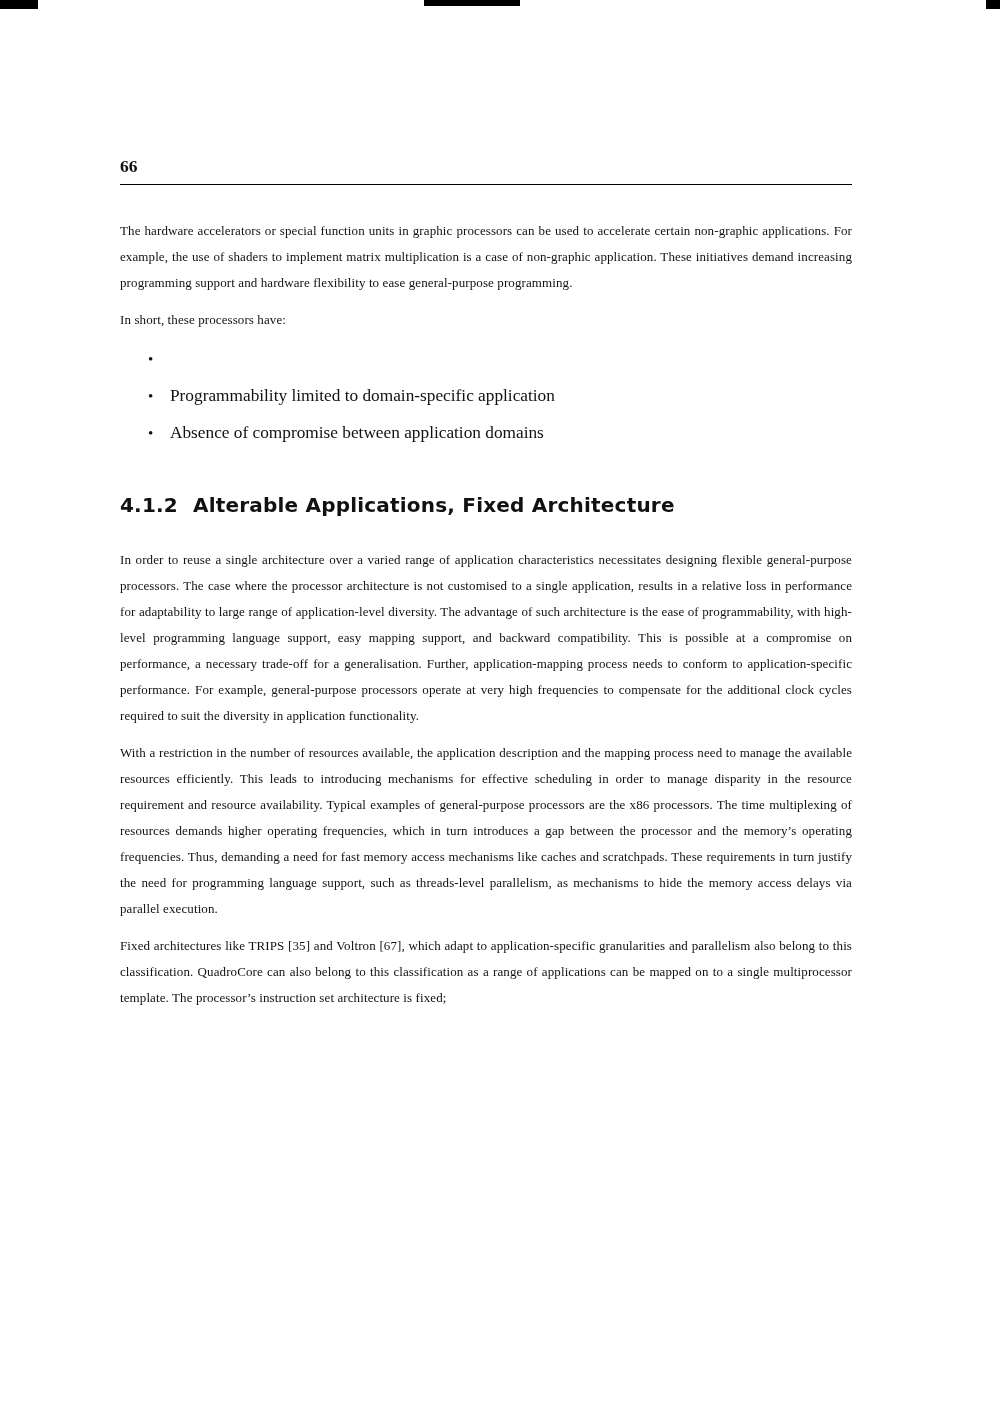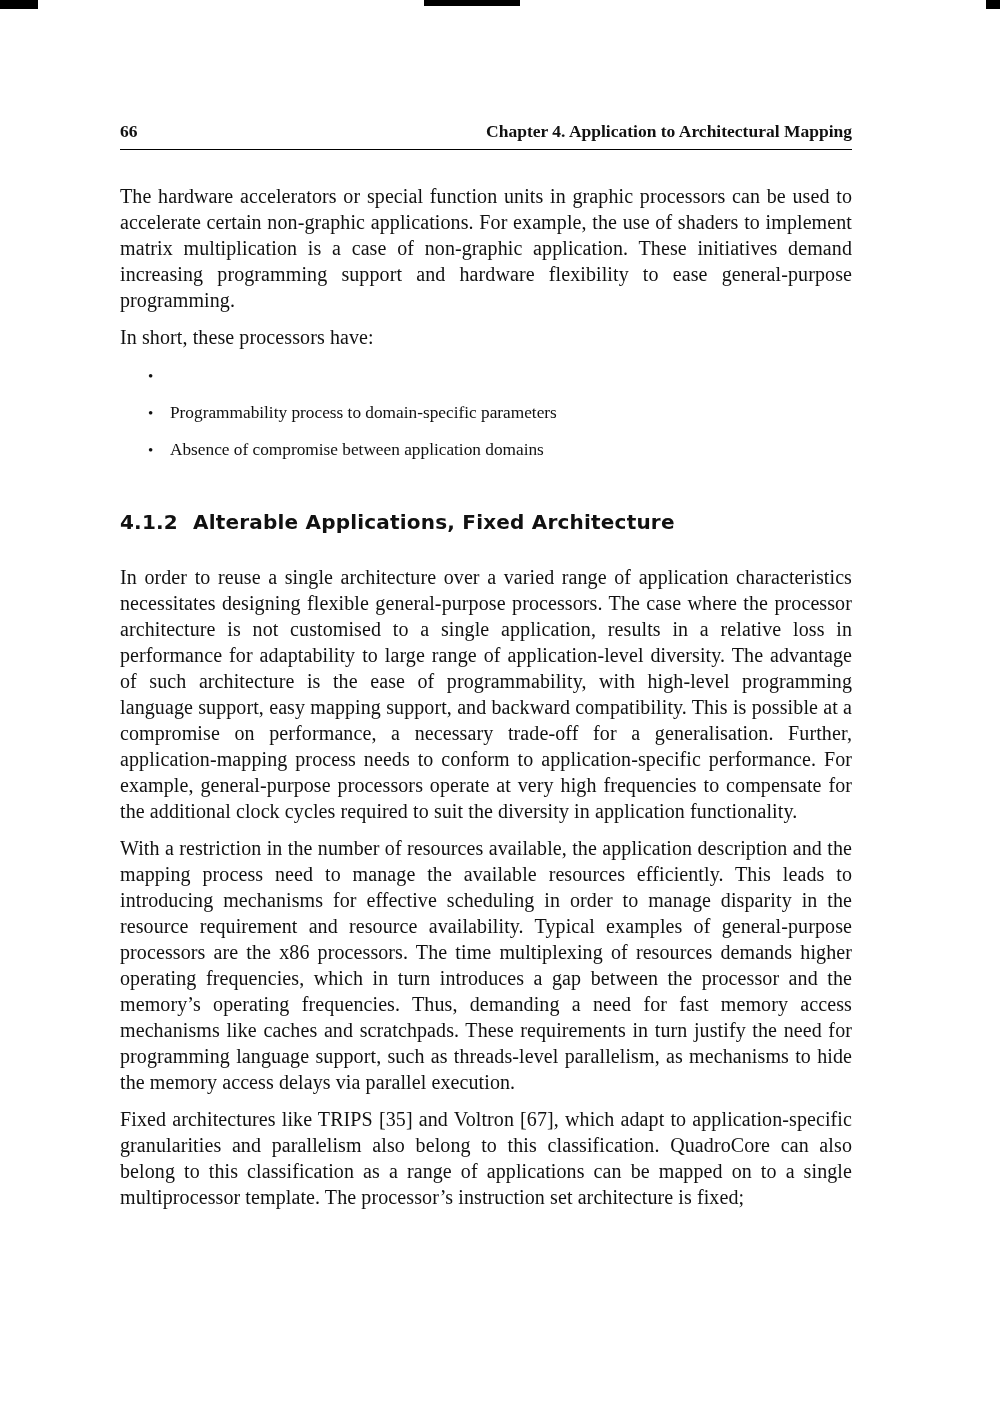--- a/index.html
+++ b/index.html
@@ -17,41 +17,42 @@
   }
 
   
   .artifact { position: absolute; background: #000; }
   .artifact-1 { left: 0;   top: 0; width: 38px;  height: 9px; }
   .artifact-2 { left: 424px; top: 0; width: 96px; height: 6px; }
   .artifact-3 { right: 0;  top: 0; width: 14px;  height: 9px; }
 
   .inner {
     padding: 120px 148px 0 120px; 
+    margin-top: 35px;
   }
 
   .running-head {
     display: flex;
     justify-content: space-between;
     align-items: baseline;
     font-weight: bold;
     font-size: 17.5px;
     line-height: 22px;
   }
 
   .head-rule {
     margin-top: 7px;
     border-bottom: 1.6px solid #000;
   }
 
   .bodytext { margin-top: 33px; }
 
   .bodytext p {
     margin: 0 0 11px 0;
-    font-size: 20px;
+    font-size: 13px;
     line-height: 26px;
     text-align: justify;
     letter-spacing: 0.1px;
   }
 
   ul.bullets {
     list-style: none;
     margin: 13px 0 14px 0;
     padding: 0;
   }
@@ -86,37 +87,36 @@
 <div class="page">
 
   <div class="artifact artifact-1"></div>
   <div class="artifact artifact-2"></div>
   <div class="artifact artifact-3"></div>
 
   <div class="inner">
 
     <div class="running-head">
       <span>66</span>
-      <span>Chapter 4. Application to Architectural Mapping</span>
     </div>
     <div class="head-rule"></div>
 
     <div class="bodytext">
 
       <p>The hardware accelerators or special function units in graphic processors can be used to accelerate certain non-graphic applications. For example, the use of shaders to implement matrix multiplication is a case of non-graphic application. These initiatives demand increasing programming support and hardware flexibility to ease general-purpose programming.</p>
 
       <p>In short, these processors have:</p>
 
       <ul class="bullets">
         <li>
           <span class="bullet">•</span>
         </li>
         <li>
           <span class="bullet">•</span>
-          <span>Programmability process to domain-specific parameters</span>
+          <span>Programmability limited to domain-specific application</span>
         </li>
         <li>
           <span class="bullet">•</span>
           <span>Absence of compromise between application domains</span>
         </li>
       </ul>
 
       <h2 class="section-heading">
         <span class="sec-num">4.1.2</span>
         <span>Alterable Applications, Fixed Architecture</span>

